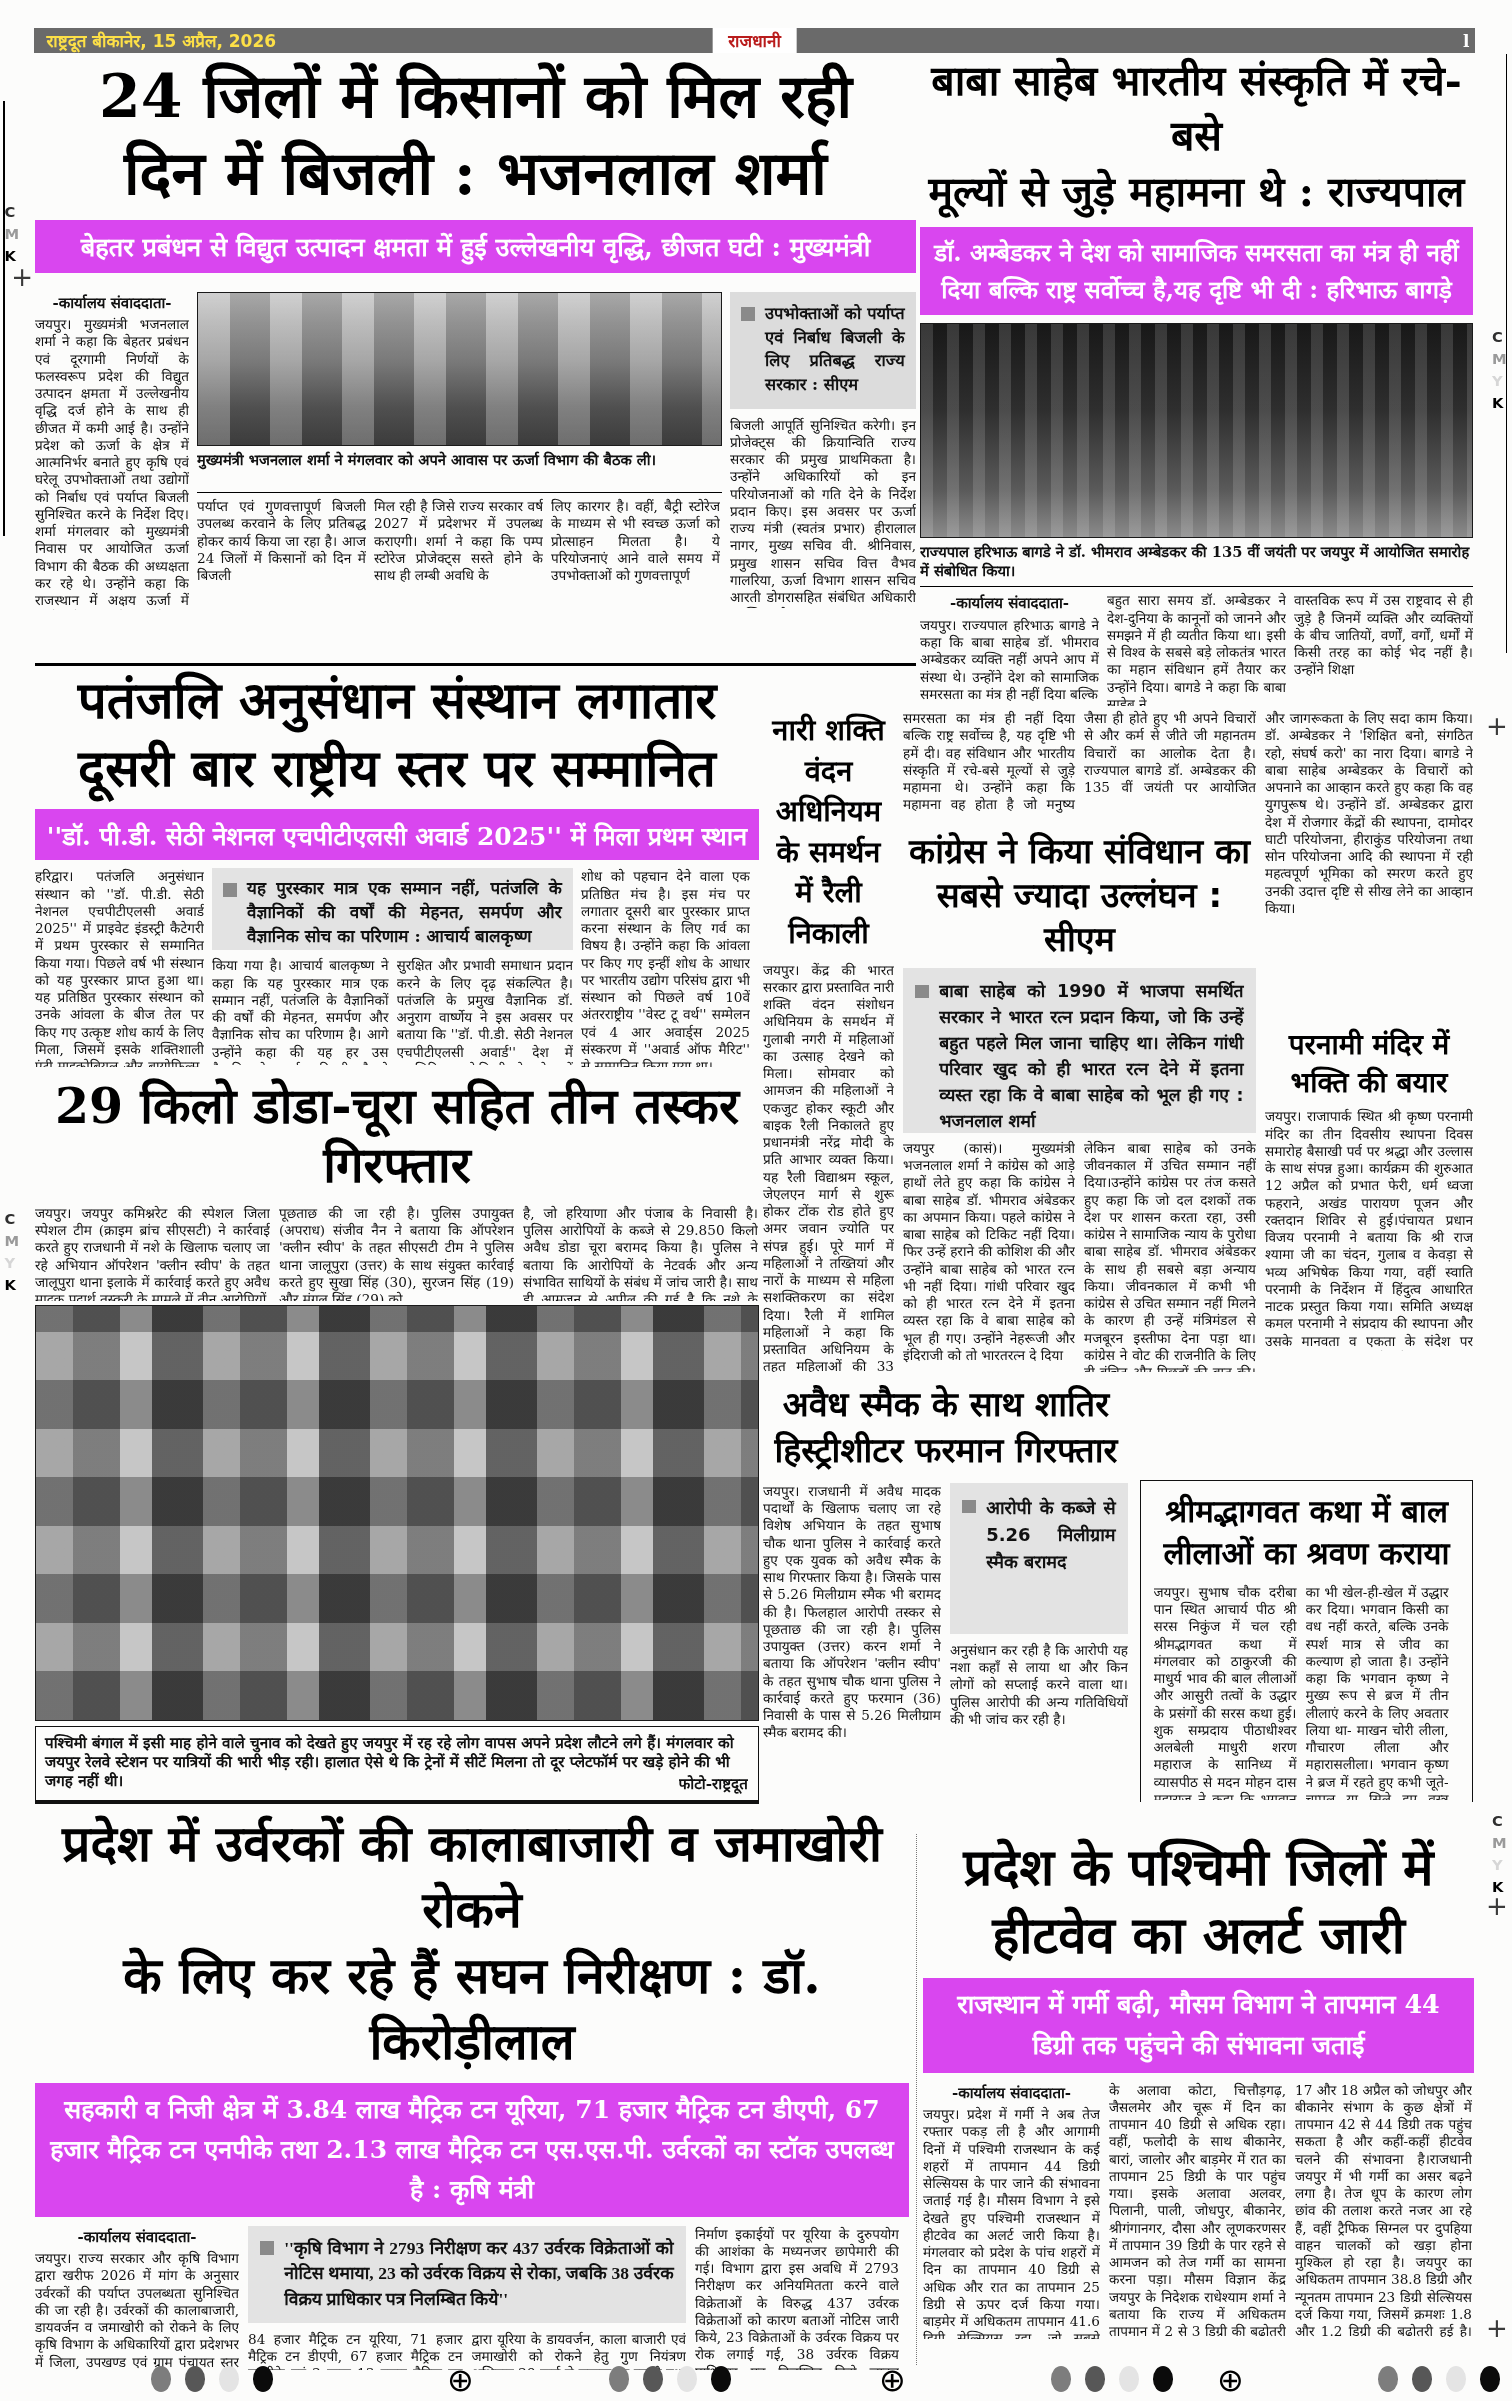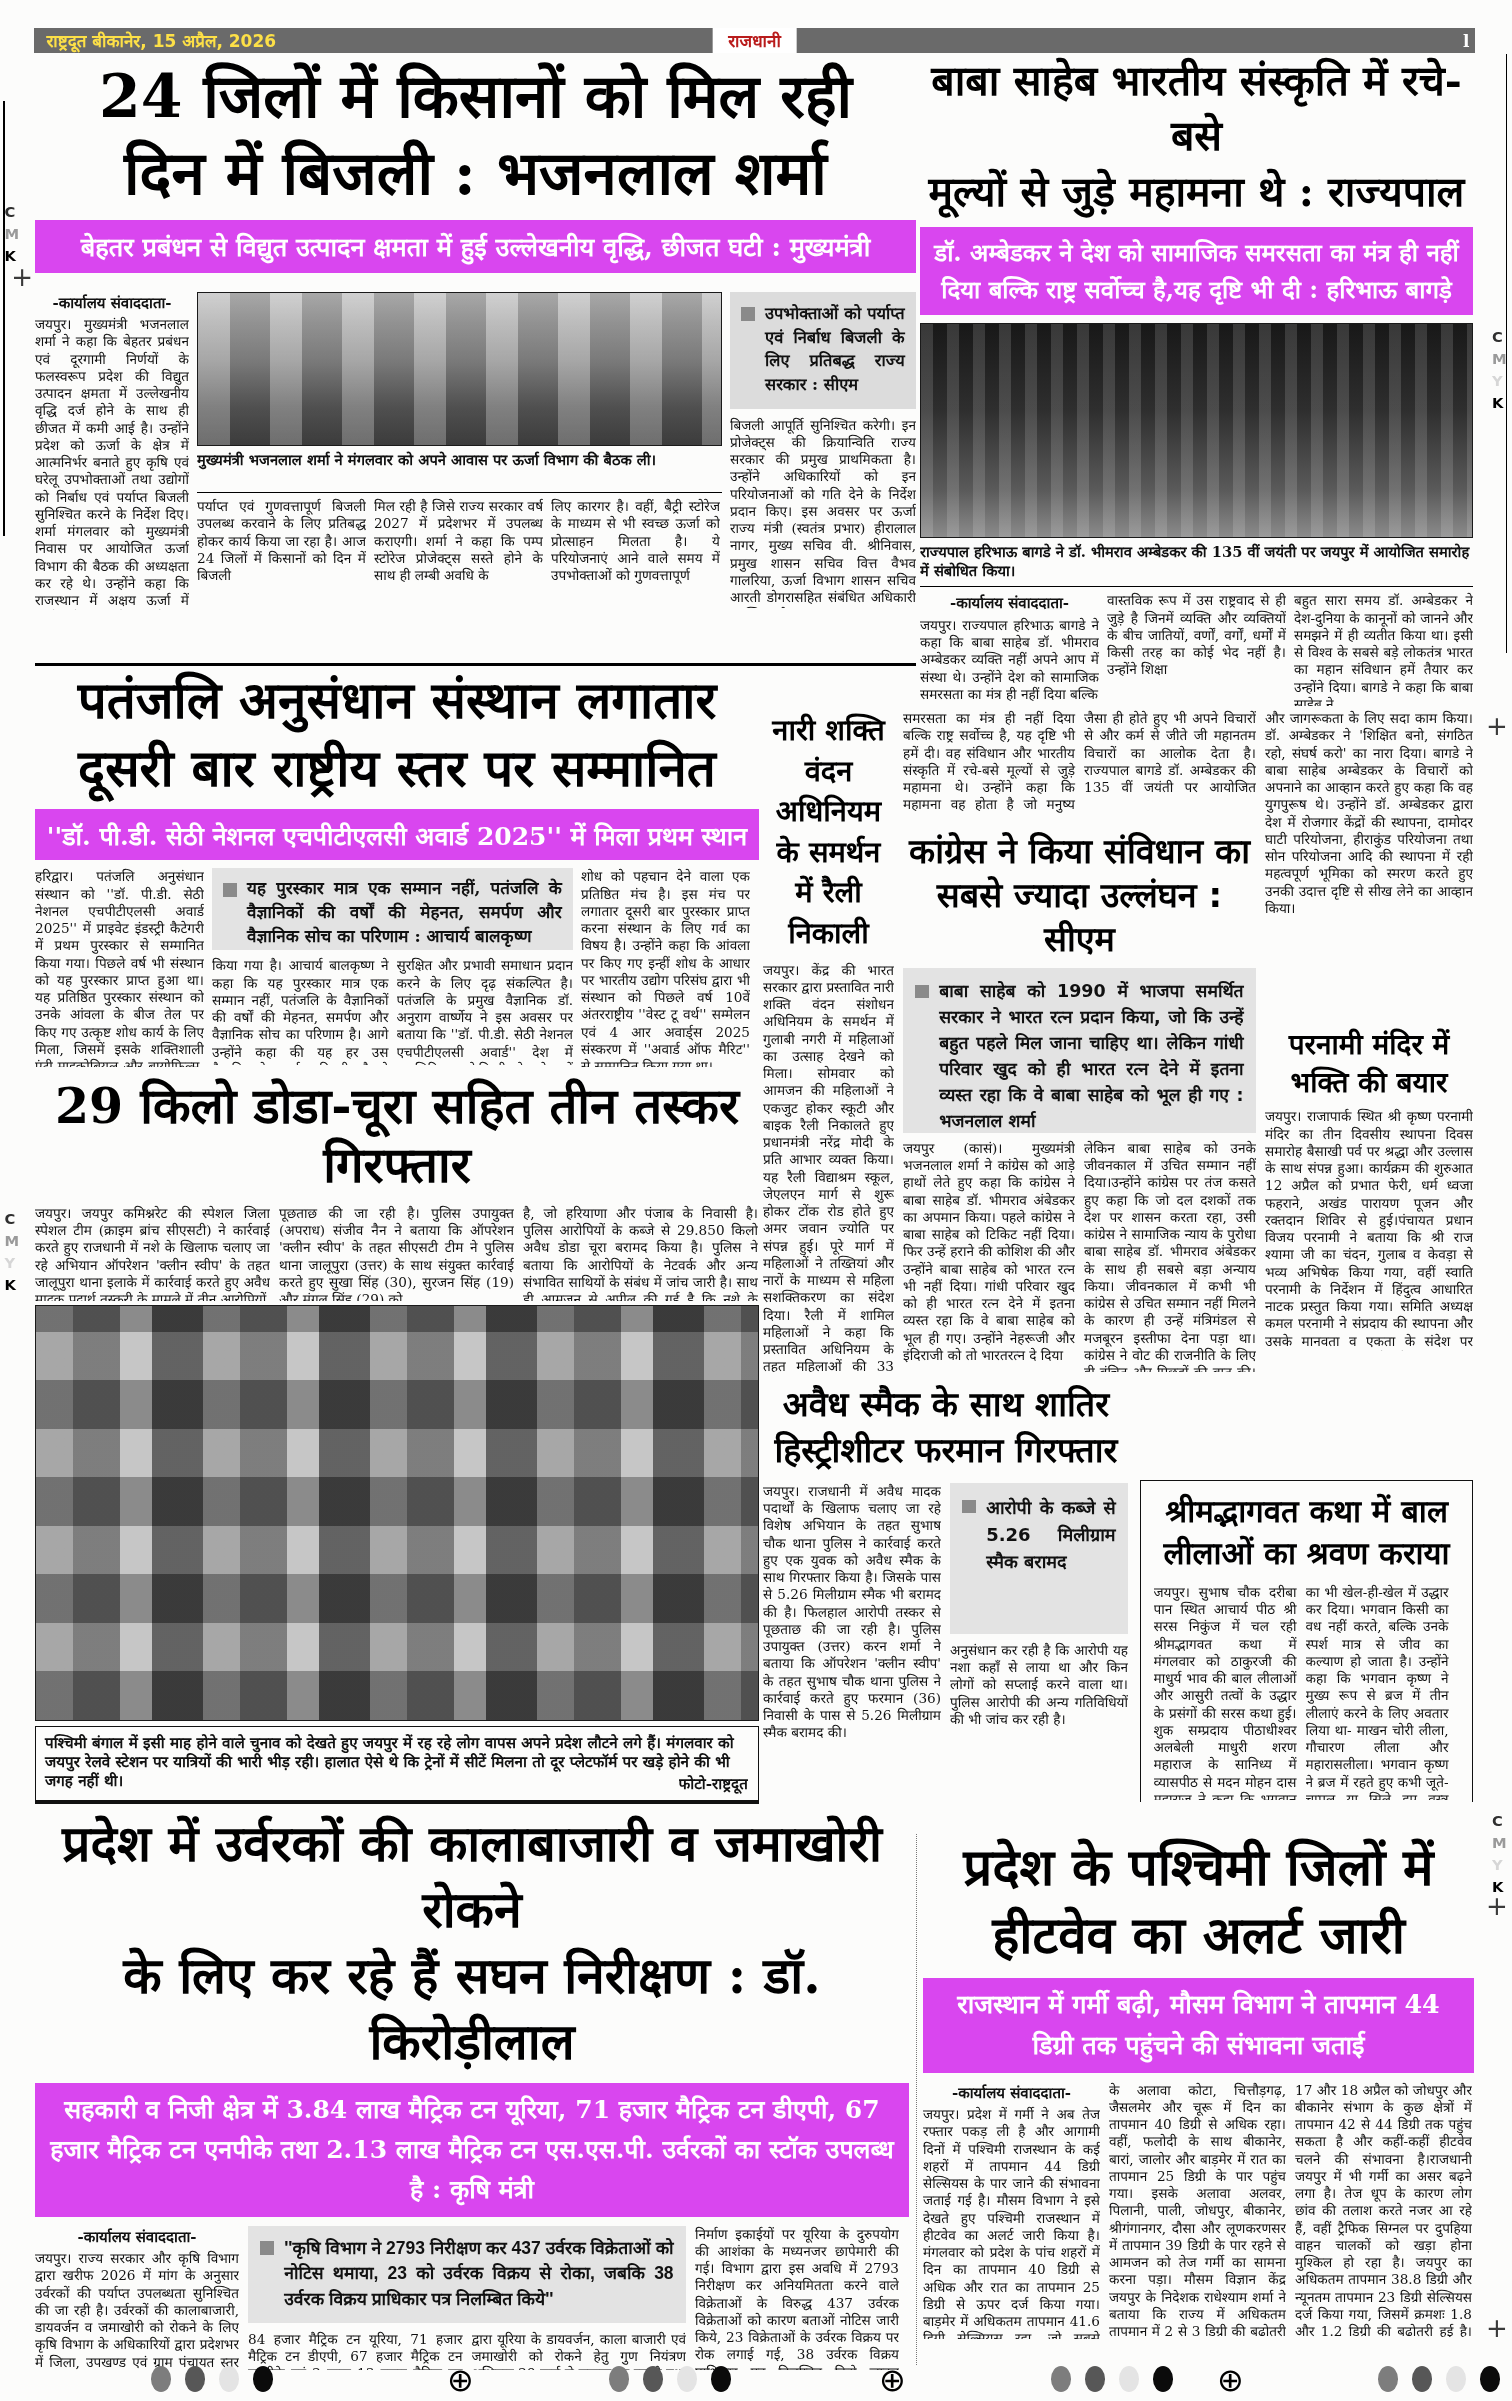--- a/index.html
+++ b/index.html
@@ -117,22 +117,22 @@
     <span>डॉ. अम्बेडकर ने देश को सामाजिक समरसता का मंत्र ही नहीं दिया बल्कि राष्ट्र सर्वोच्च है,यह दृष्टि भी दी : हरिभाऊ बागड़े</span>
   </div>
   <div class="photo ph-hall" style="margin-top:8px;width:100%;height:215px"></div>
   <div class="cap" style="margin-top:5.6px;height:38px">राज्यपाल हरिभाऊ बागडे ने डॉ. भीमराव अम्बेडकर की 135 वीं जयंती पर जयपुर में आयोजित समारोह में संबोधित किया।</div>
   <div class="rule" style="margin:4.5px 0 5.6px"></div>
   <div style="display:flex;gap:8px;height:124px">
     <div style="width:179px">
       <div class="byline">-कार्यालय संवाददाता-</div>
       <div class="bt" style="height:102px">जयपुर। राज्यपाल हरिभाऊ बागडे ने कहा कि बाबा साहेब डॉ. भीमराव अम्बेडकर व्यक्ति नहीं अपने आप में संस्था थे। उन्होंने देश को सामाजिक समरसता का मंत्र ही नहीं दिया बल्कि</div>
     </div>
+    <div class="bt" style="width:179px">बहुत सारा समय डॉ. अम्बेडकर ने देश-दुनिया के कानूनों को जानने और समझने में ही व्यतीत किया था। इसी से विश्व के सबसे बड़े लोकतंत्र भारत का महान संविधान हमें तैयार कर उन्होंने दिया। बागडे ने कहा कि बाबा साहेब ने</div>
     <div class="bt" style="width:179px">वास्तविक रूप में उस राष्ट्रवाद से ही जुड़े है जिनमें व्यक्ति और व्यक्तियों के बीच जातियों, वर्णों, वर्गों, धर्मों में किसी तरह का कोई भेद नहीं है। उन्होंने शिक्षा</div>
-    <div class="bt" style="width:179px">बहुत सारा समय डॉ. अम्बेडकर ने देश-दुनिया के कानूनों को जानने और समझने में ही व्यतीत किया था। इसी से विश्व के सबसे बड़े लोकतंत्र भारत का महान संविधान हमें तैयार कर उन्होंने दिया। बागडे ने कहा कि बाबा साहेब ने</div>
   </div>
 </div>
 
 <div class="abs" style="left:763px;top:710px;width:710px;height:662px;display:flex;gap:9px;overflow:hidden">
   <div style="width:131px">
     <div class="hl" style="font-size:29px;line-height:1.4">
       <div>नारी शक्ति वंदन</div>
       <div>अधिनियम के समर्थन</div>
       <div>में रैली निकाली</div>
     </div>
@@ -242,21 +242,21 @@
   </div>
   <div class="bar" style="margin-top:8px;padding:6.8px 11.3px;font-size:25px;line-height:1.6">
     <span>सहकारी व निजी क्षेत्र में 3.84 लाख मैट्रिक टन यूरिया, 71 हजार मैट्रिक टन डीएपी, 67 हजार मैट्रिक टन एनपीके तथा 2.13 लाख मैट्रिक टन एस.एस.पी. उर्वरकों का स्टॉक उपलब्ध है : कृषि मंत्री</span>
   </div>
   <div style="margin-top:9px;display:flex;gap:9px;height:298px">
     <div style="width:204px">
       <div class="byline">-कार्यालय संवाददाता-</div>
       <div class="bt" style="height:276px">जयपुर। राज्य सरकार और कृषि विभाग द्वारा खरीफ 2026 में मांग के अनुसार उर्वरकों की पर्याप्त उपलब्धता सुनिश्चित की जा रही है। उर्वरकों की कालाबाजारी, डायवर्जन व जमाखोरी को रोकने के लिए कृषि विभाग के अधिकारियों द्वारा प्रदेशभर में जिला, उपखण्ड एवं ग्राम पंचायत स्तर पर उर्वरक विक्रेताओं, यूरिया के गैर कृषि कार्य में उपयोग करने वाली उत्पादन ईकाईयों पर सघन निरीक्षण किया जा रहा है। प्लाईवुड, रेजिन, डेफ, पशु आहार के परिसरों में सघन निरीक्षण के बाद जहां-जहां अनियमितता मिल रही हैं, वहां कठोर कार्यवाही की जा रही है। कृषि मंत्री डॉ. किरोड़ी लाल ने बताया कि राज्य में 13 अप्रेल 2026 को सहकारी व निजी क्षेत्र में 3 लाख</div>
     </div>
     <div style="width:438px">
-      <div class="qbox" style="padding:10.2px 12.4px;font-size:17.5px;line-height:1.45;height:97px;font-family:Liberation Sans, sans-serif">
+      <div class="qbox" style="padding:10.2px 12.4px;font-size:17.5px;line-height:1.45;height:97px;font-family:Liberation Serif, serif">
         <span class="sq"></span>
         <span>''कृषि विभाग ने 2793 निरीक्षण कर 437 उर्वरक विक्रेताओं को नोटिस थमाया, 23 को उर्वरक विक्रय से रोका, जबकि 38 उर्वरक विक्रय प्राधिकार पत्र निलम्बित किये''</span>
       </div>
       <div style="margin-top:8px;display:flex;gap:9px;height:192px">
         <div class="bt" style="width:215px">84 हजार मैट्रिक टन यूरिया, 71 हजार मैट्रिक टन डीएपी, 67 हजार मैट्रिक टन एनपीके एवं 2 लाख 13 हजार मैट्रिक टन एसएसपी उर्वरकों का स्टॉक उपलब्ध है व आपूर्ति निरन्तर जारी है। कृषि मंत्री ने बताया कि किसानों को किसी भी प्रकार से चिंतित होने की आवश्यकता नहीं है, राज्य सरकार द्वारा उर्वरकों की उपलब्धता में कोई कमी नहीं आने दी जायेगी। विगत वर्षों व अन्य राज्यों की तुलना में इस वर्ष अधिक मात्रा में समस्त प्रकार के उर्वरकों की उपलब्धता है। उन्होंने कहा कि विभाग</div>
         <div class="bt" style="width:215px">द्वारा यूरिया के डायवर्जन, काला बाजारी एवं जमाखोरी को रोकने हेतु गुण नियंत्रण अभियान 29 मार्च से चलाया जा रहा है तथा दिनांक 11 अप्रेल से विषेष अभियान चलाया जाकर पूरे प्रदेश में उर्वरकों के विक्रय, अवैध भण्डारण, कालाबाजारी व अनुदानित यूरिया के दुरुपयोग को रोकने के लिये औचक निरीक्षण कर छापेमारी की कार्यवाही की गई है। आयुक्त कृषि नरेश कुमार गोयल के नेतृत्व में 11 अप्रेल को उर्वरक विक्रेताओं व कालाडेरा औद्योगिक क्षैत्र में संचालित प्लाईवुड</div>
       </div>
     </div>
     <div class="bt" style="width:204px">निर्माण इकाईयों पर यूरिया के दुरुपयोग की आशंका के मध्यनजर छापेमारी की गई। विभाग द्वारा इस अवधि में 2793 निरीक्षण कर अनियमितता करने वाले विक्रेताओं के विरुद्ध 437 उर्वरक विक्रेताओं को कारण बताओं नोटिस जारी किये, 23 विक्रेताओं के उर्वरक विक्रय पर रोक लगाई गई, 38 उर्वरक विक्रय प्राधिकार पत्र निलम्बित किये जाकर एफआईआर हेतु 1 शिकायत दर्ज कराई गई है एवं उर्वरक निरीक्षकों द्वारा निरन्तर कार्यवाही जारी है। प्रमुख शासन सचिव कृषि एवं उद्यानिकी मंजू राजपाल द्वारा कृषकों को मृदा स्वास्थ्य कार्ड में अंकित सिफारिशानुसार ही उर्वरकों के उपयोग हेतु प्रेरित करने, हरी खाद का उपयोग करने, जैविक खेती व प्राकृतिक खेती को बढावा देने तथा उर्वरकों का समान</div>
   </div>

